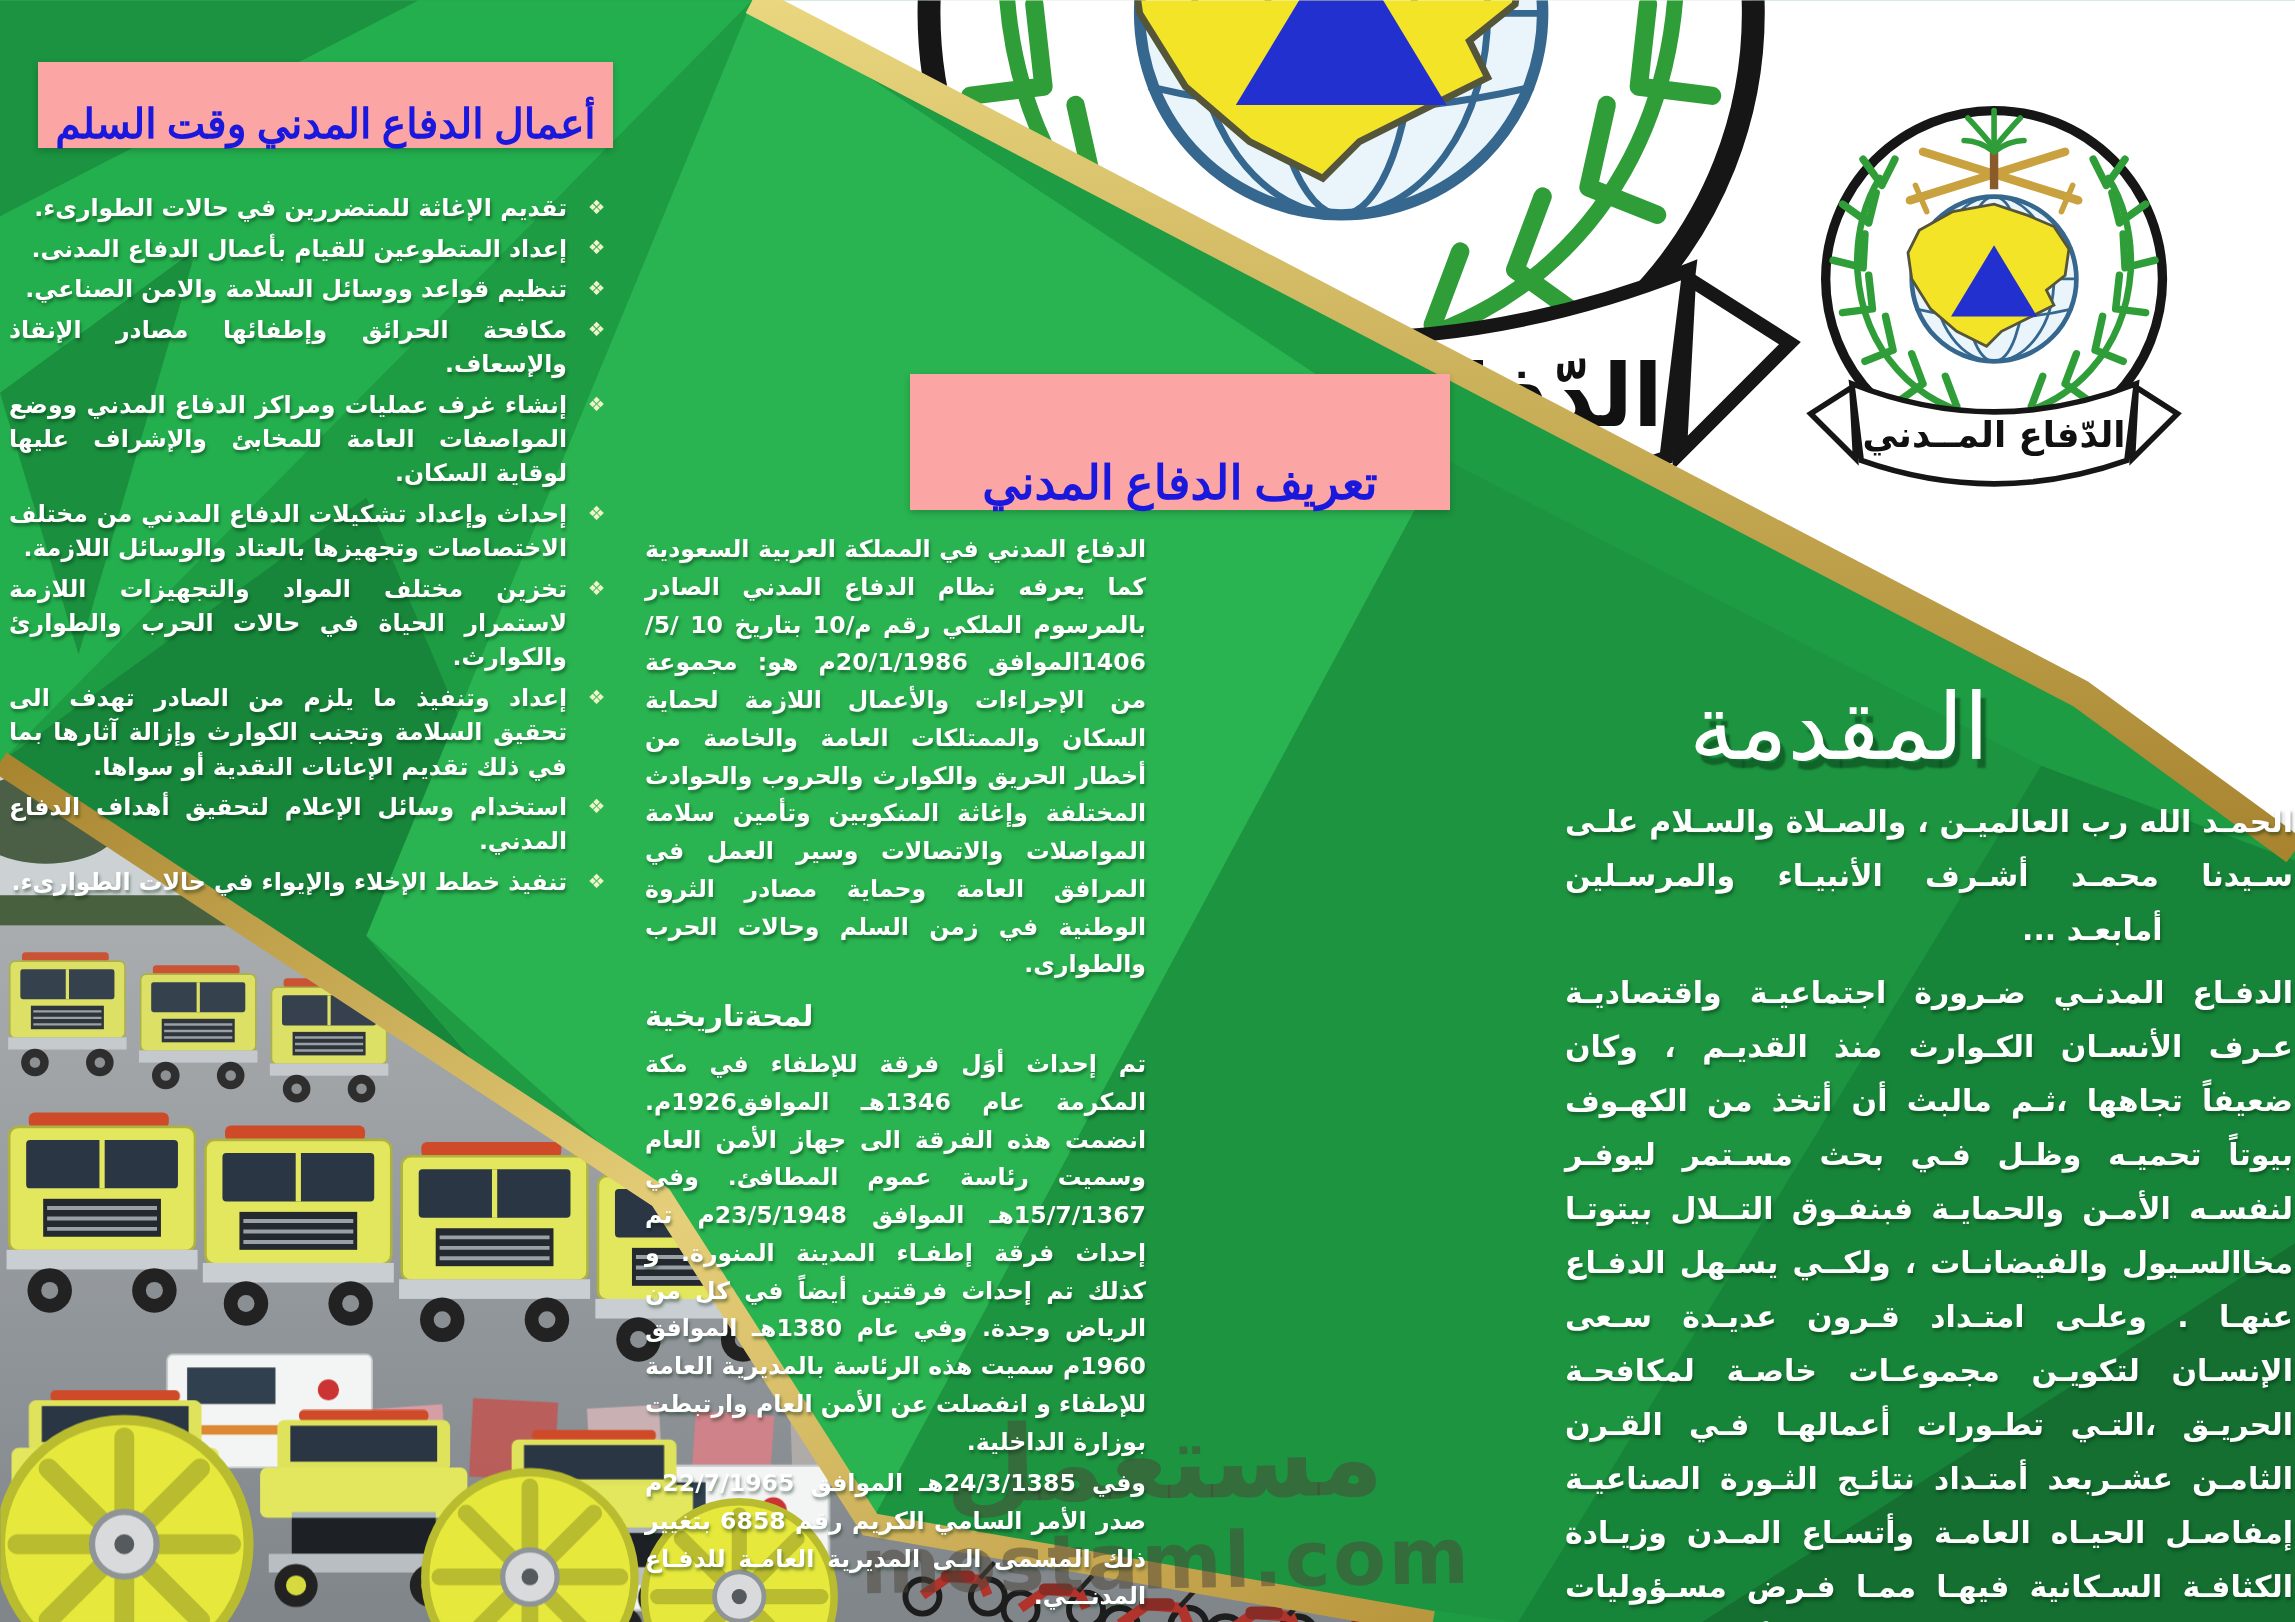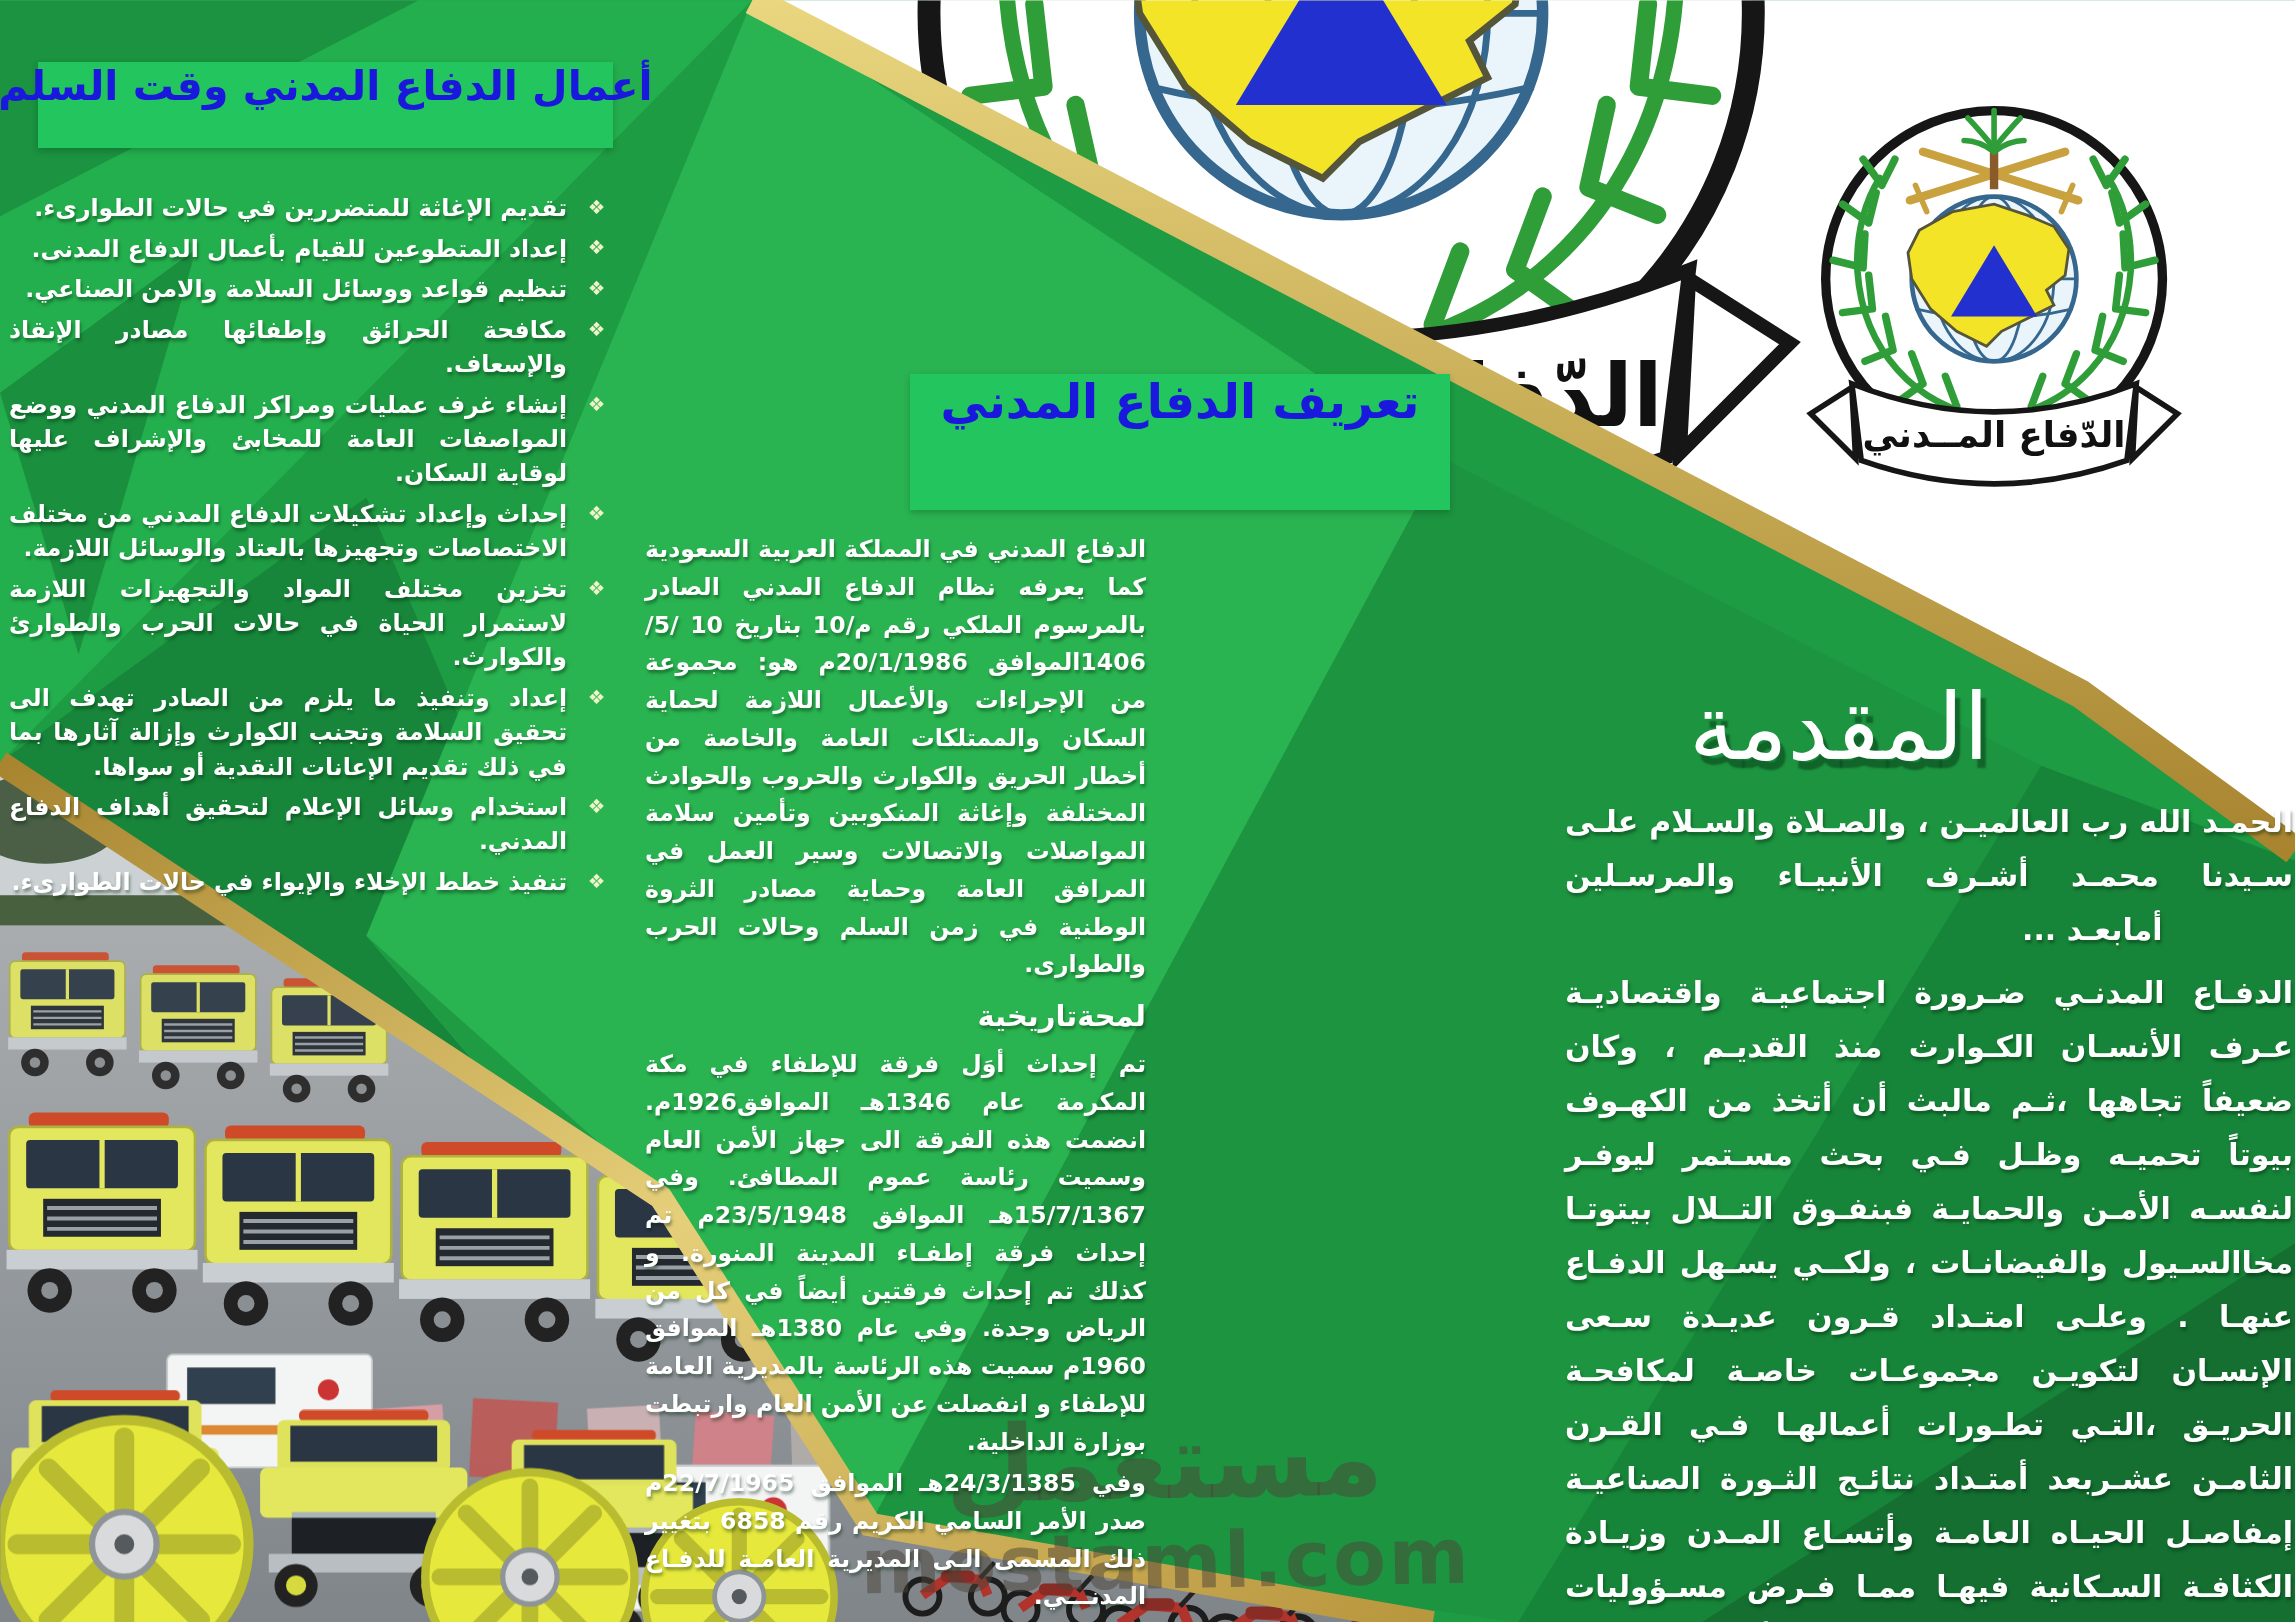--- a/index.html
+++ b/index.html
@@ -3,39 +3,39 @@
 <meta charset="utf-8">
 <style>
   html,body{margin:0;padding:0;background:#ffffff;}
   body{width:2295px;height:1623px;overflow:hidden;
        font-family:"DejaVu Sans",sans-serif;direction:rtl;}
   .canvas{position:relative;width:2295px;height:1623px;overflow:hidden;}
   .layer{position:absolute;left:0;top:0;width:2295px;height:1623px;}
   .z0{z-index:0}.z1{z-index:1}.z3{z-index:3}.z5{z-index:5}
 
   
-  .hdr-box{position:absolute;background:#22c55e;display:flex;align-items:flex-start;justify-content:center;
-           box-shadow:0 2.6px 6.5px rgba(0,40,10,.25);}
+  .hdr-box{position:absolute;background:#fca5a5;display:flex;align-items:flex-end;justify-content:center;
+           box-shadow:0 2.6px 6.5px rgba(0,40,10,.25);font-family:Liberation Serif, serif;}
   .hdr-box .hdr-txt{color:#1b18dd;font-weight:bold;white-space:nowrap;}
   #left-hdr{left:38px;top:62px;width:575px;height:86px;}
   #left-hdr .hdr-txt{font-size:41px;}
   #mid-hdr{left:910px;top:374px;width:540px;height:136px;}
   #mid-hdr .hdr-txt{font-size:47px;}
 
   
   .white-txt{color:#ffffff;font-weight:bold;text-shadow:1.3px 2.6px 3.3px rgba(0,35,10,.45);}
   .j{text-align:justify;text-justify:inter-word;}
 
   #left-list{position:absolute;right:1687px;left:9.2px;top:191px;width:599px;}
   .duty{position:relative;padding-right:41px;margin-bottom:6.5px;font-size:23.6px;line-height:1.45;}
   .duty .bullet{position:absolute;right:2.6px;top:2.6px;font-size:19.6px;color:#eef3c8;text-shadow:none;}
 
   #mid-col{position:absolute;left:645px;top:531px;width:501px;font-size:23.6px;line-height:1.6;}
   #mid-col .para{margin:0 0 3.9px 0;}
-  #mid-history-heading{font-size:29px;text-align:right;margin:9.2px 0 6.5px 0;}
+  #mid-history-heading{font-size:29px;text-align:left;margin:9.2px 0 6.5px 0;}
 
   #right-title{position:absolute;left:1636px;top:674px;width:406px;text-align:center;
                font-size:92px;font-weight:normal;color:#ffffff;
                text-shadow:5.2px 9.2px 2px rgba(8,60,24,.55);}
   #right-col{position:absolute;left:1565px;top:795px;width:728px;font-size:30px;line-height:1.8;}
   #right-col .para{margin:0 0 9.2px 0;}
 
   
   #watermark{position:absolute;left:851px;top:1407px;width:628px;text-align:center;
              color:rgba(75,68,55,.5);z-index:4;transform:rotate(-1deg);}

